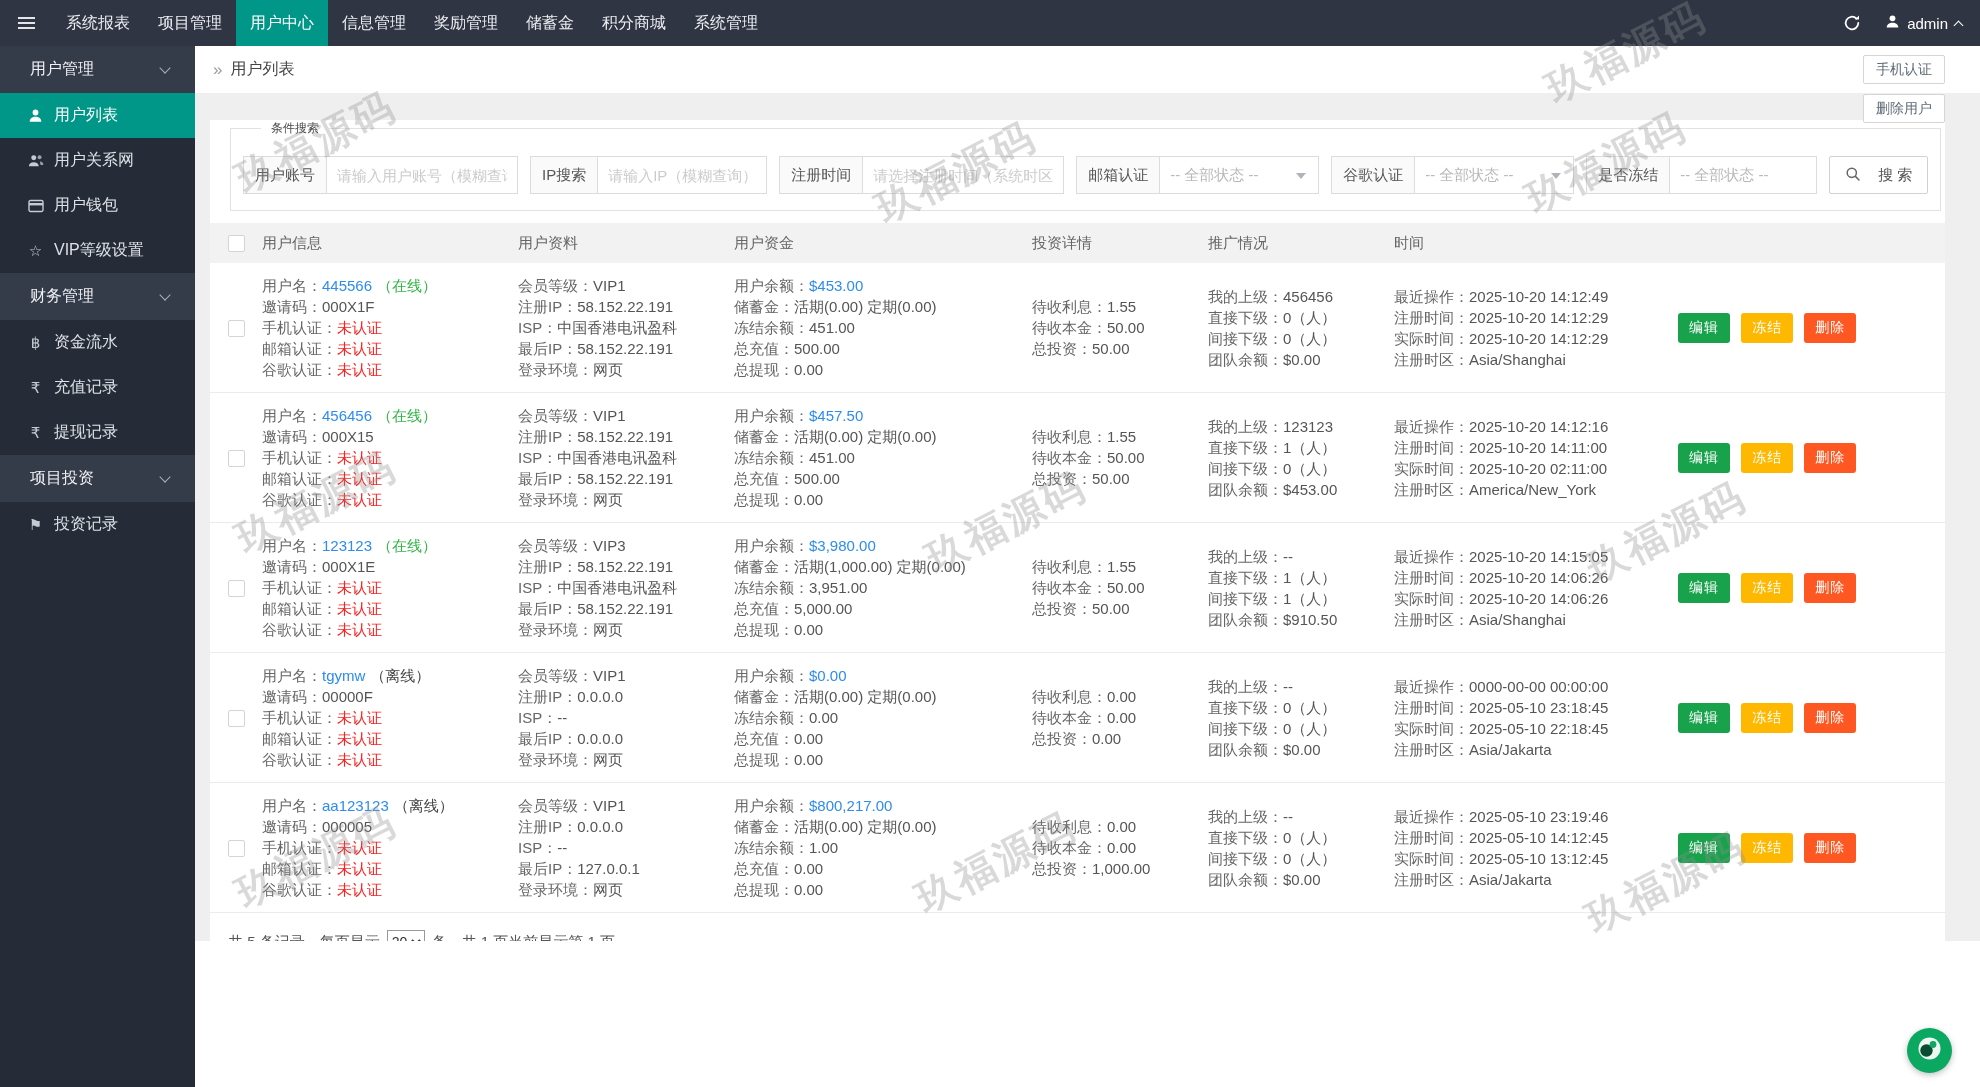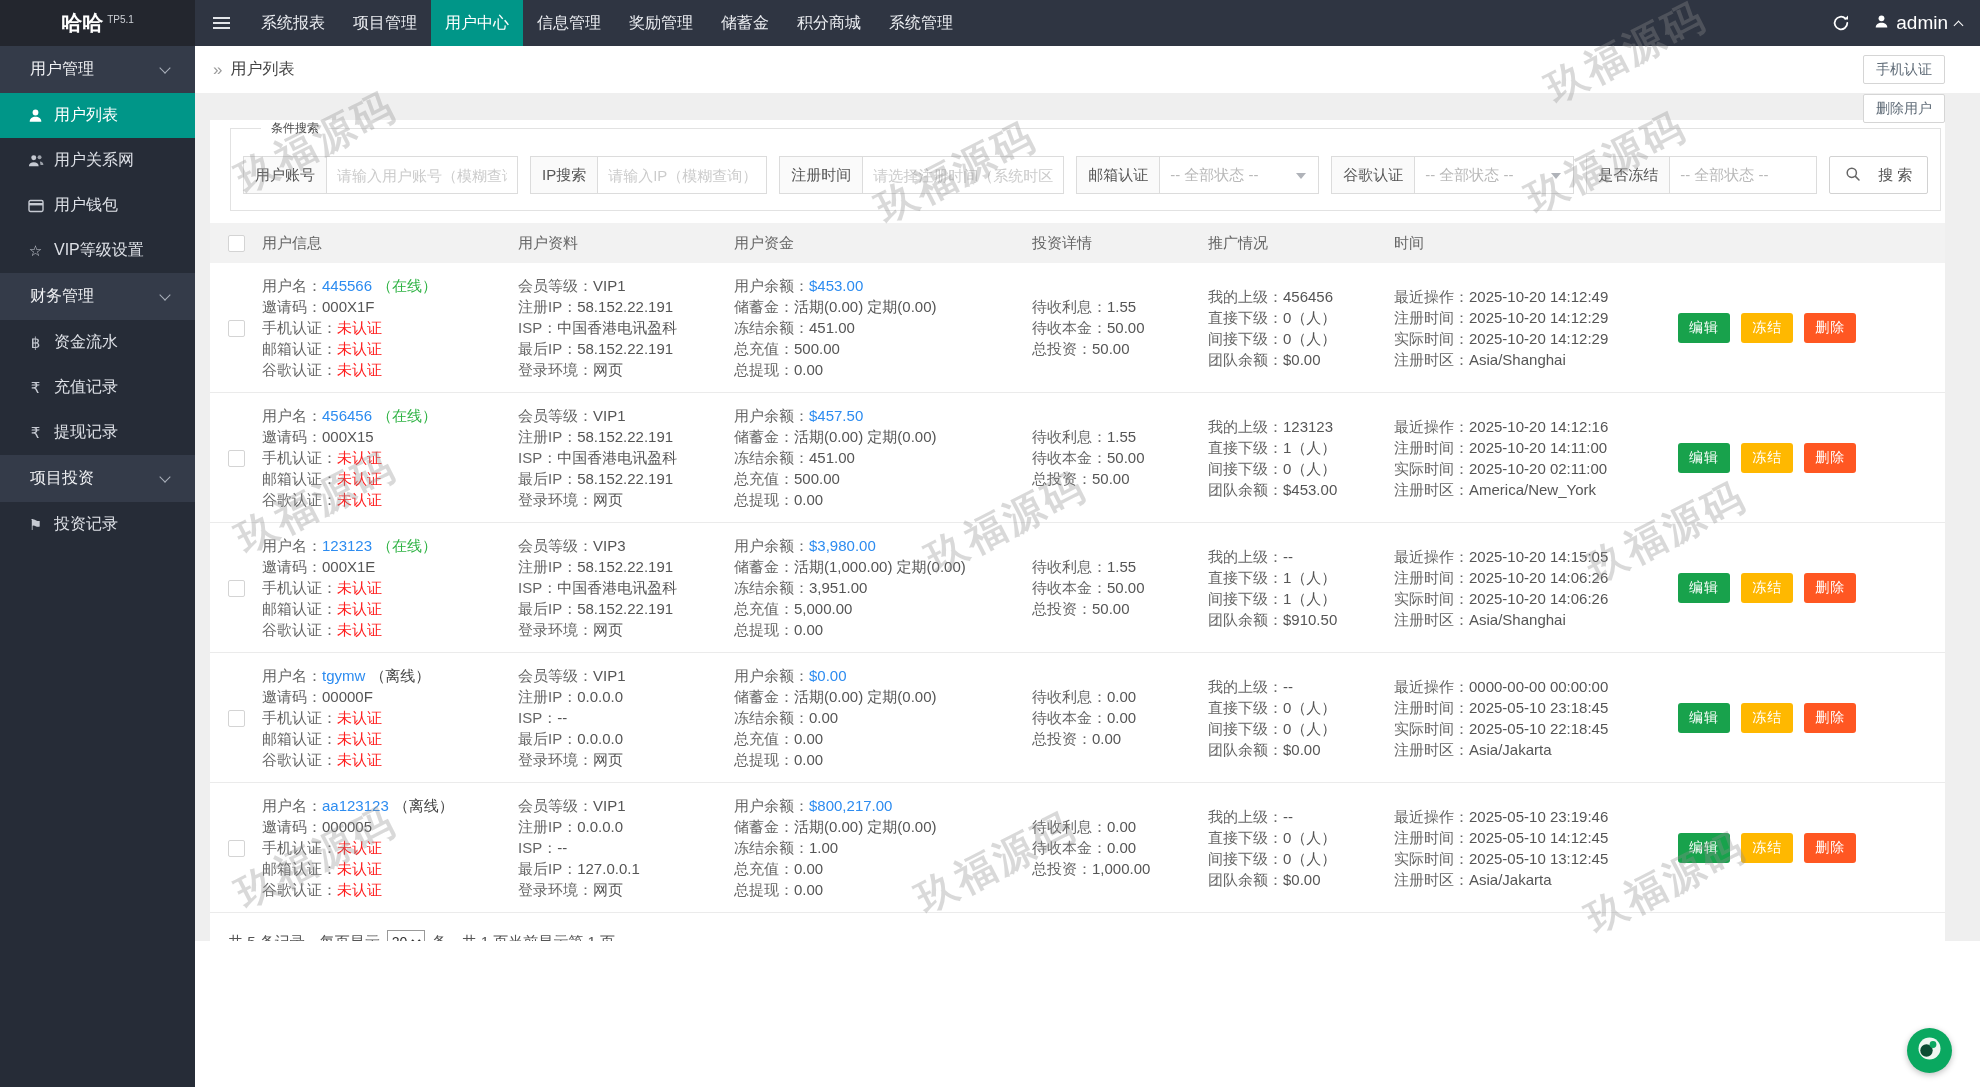--- a/index.html
+++ b/index.html
@@ -17,21 +17,21 @@
   .logo sup { font-size:10px; font-weight:normal; margin:-8px 0 0 4px; color:#cfd2d8; }
   .hamburger { width:52px; display:flex; flex-direction:column; justify-content:center;
     align-items:center; gap:3px; cursor:pointer; }
   .hamburger i { display:block; width:17px; height:2px; background:#e3e5e9; }
   .topnav { display:flex; }
   .nav-item { padding:0 14px; display:flex; align-items:center; color:#eceef2;
     font-size:16px; cursor:pointer; white-space:nowrap; }
   .nav-item.active { background:var(--accent,#009688); color:#fff; }
   .top-right { margin-left:auto; display:flex; align-items:center; padding-right:18px; gap:24px; }
   .icon-btn { display:flex; align-items:center; cursor:pointer; }
-  .user-box { display:flex; align-items:center; gap:7px; color:#fff; font-size:19px; cursor:pointer; }
+  .user-box { display:flex; align-items:center; gap:7px; color:#fff; font-size:15px; cursor:pointer; }
   .chev-up { width:7px; height:7px; border-left:1.6px solid #fff; border-top:1.6px solid #fff;
     transform:rotate(45deg); margin-top:4px; }
   
   .sidebar { position:absolute; top:46px; left:0; bottom:0; width:195px;
     background:var(--sidebar-bg,#262c37); z-index:15; }
   .side-group { height:47px; background:var(--sidebar-group-bg,#343b49); color:#f0f1f4; font-size:16px;
     display:flex; align-items:center; justify-content:space-between; padding:0 26px 0 30px; cursor:pointer; }
   .side-group .chev { width:8px; height:8px; border-left:1.6px solid #aab0bb;
     border-bottom:1.6px solid #aab0bb; transform:rotate(-45deg); margin-top:-4px; }
   .side-item { height:45px; display:flex; align-items:center; padding-left:26px;
@@ -97,24 +97,20 @@
   .wm { position:absolute; font-size:40px; font-weight:bold; color:#8f8f8f; opacity:.33;
     transform:rotate(-27deg); letter-spacing:3px; z-index:30; pointer-events:none; white-space:nowrap; }
   .float-btn { position:absolute; left:1907px; top:1028px; width:45px; height:45px; border-radius:50%;
     background:var(--float-btn,#0aa860); z-index:40; display:flex; align-items:center; justify-content:center;
     cursor:pointer; box-shadow:0 2px 6px rgba(0,0,0,.25); }
 </style>
 </head>
 <body>
 
 <header class="topbar">
-  <div class="logo">
-    <span>哈哈</span>
-    <sup>TP5.1</sup>
-  </div>
   <div class="hamburger">
       <i></i>
       <i></i>
       <i></i>
     </div>
   <nav class="topnav">
       <div class="nav-item">系统报表</div>
       <div class="nav-item">项目管理</div>
       <div class="nav-item active">用户中心</div>
       <div class="nav-item">信息管理</div>

